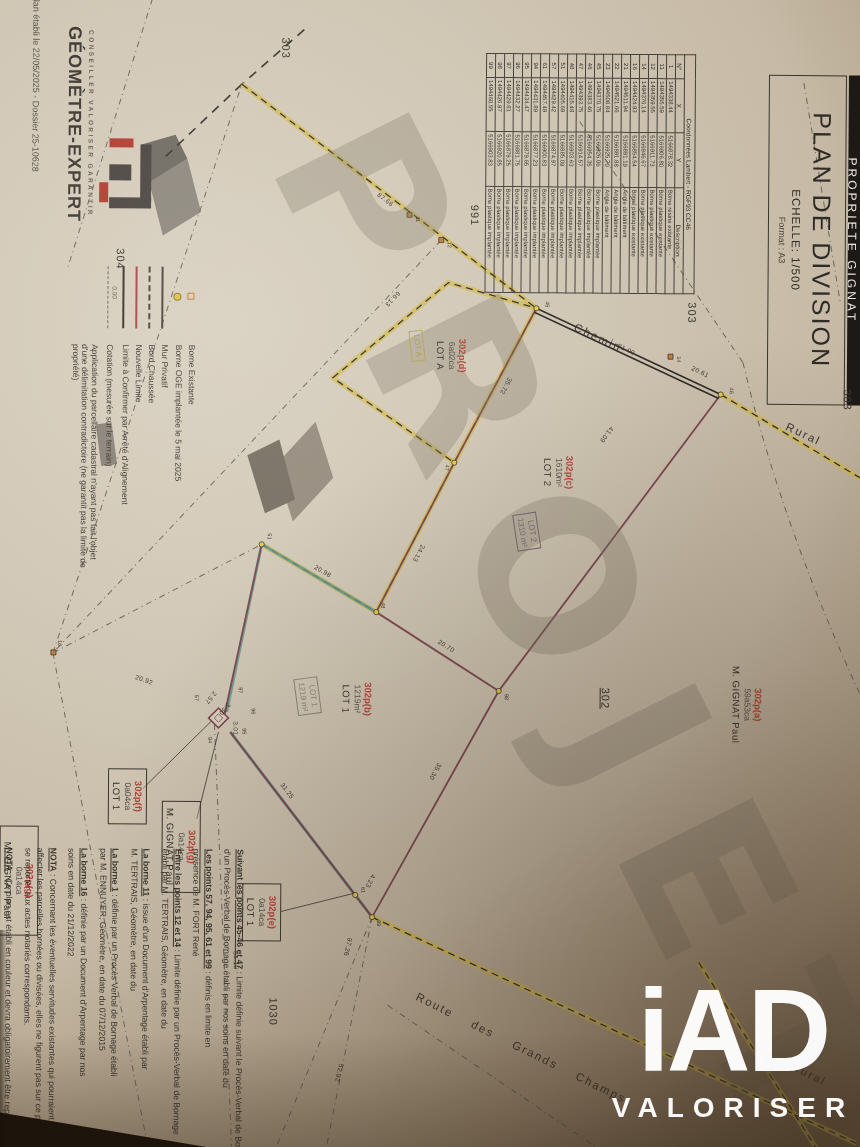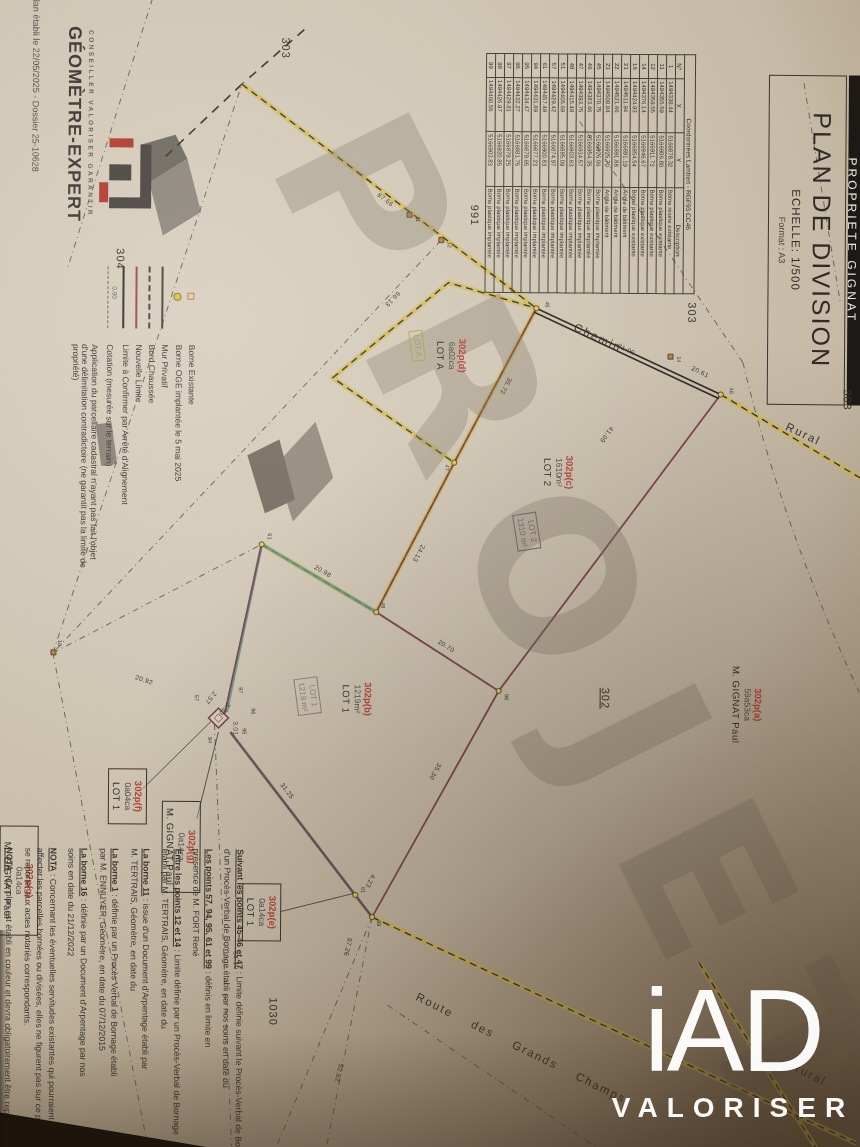--- a/index.html
+++ b/index.html
@@ -82,21 +82,21 @@
   
   .vignette{position:absolute;inset:0;pointer-events:none;background:
     radial-gradient(95% 70% at 28% 28%, rgba(255,255,248,0.10), rgba(0,0,0,0) 60%),
     radial-gradient(125% 95% at 90% 94%, rgba(56,40,24,0.55), rgba(56,40,24,0.20) 38%, rgba(0,0,0,0) 68%),
     linear-gradient(to bottom, rgba(0,0,0,0) 90%, rgba(35,24,13,0.30) 100%);}
   .corner-dark{position:absolute;inset:0;pointer-events:none;background:#1d140c;
     clip-path:polygon(0 97%, 24% 100%, 0 100%);}
   .edge-dark{position:absolute;left:0;top:930px;width:7px;height:217px;pointer-events:none;
     background:linear-gradient(to right, rgba(25,17,9,0.55), rgba(0,0,0,0));}
   .iad{position:absolute;left:606px;top:972px;width:254px;text-align:center;color:#fff;}
-  .iad .big{font-size:116px;font-weight:400;letter-spacing:-3px;line-height:118px;
+  .iad .big{font-size:116px;font-weight:700;letter-spacing:-3px;line-height:118px;
     color:rgba(255,255,255,0.97);}
   .iad .sub{font-size:28px;font-weight:600;letter-spacing:9px;margin-top:2px;
     color:rgba(255,255,255,0.97);}
 </style>
 </head>
 <body>
 
 <div class="photo">
   <div class="paper">
 

